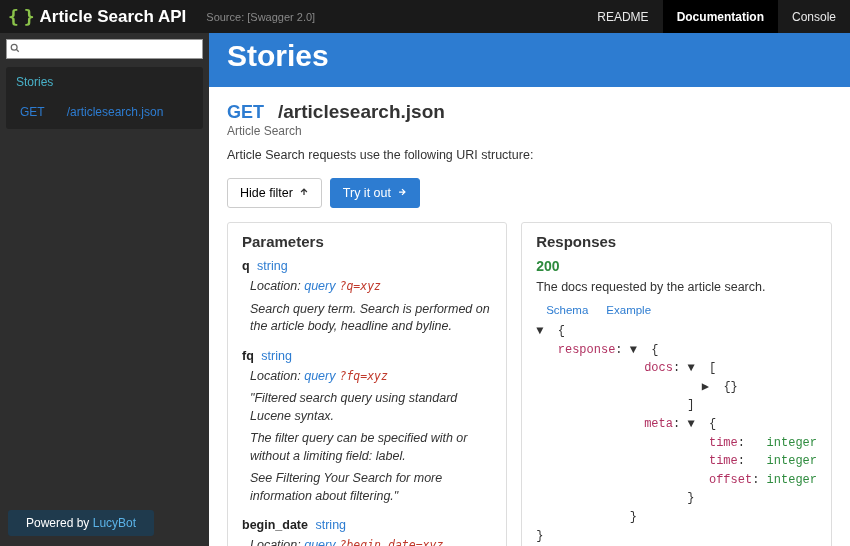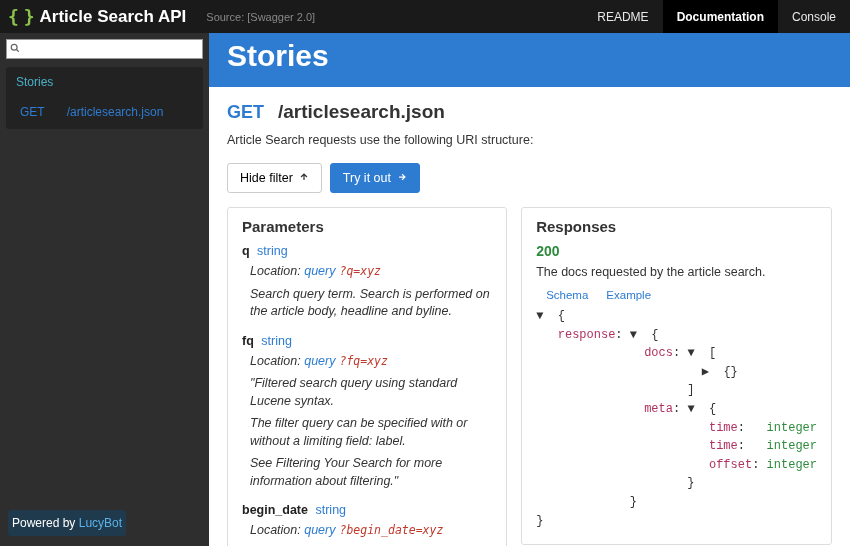--- a/index.html
+++ b/index.html
@@ -20,21 +20,21 @@
 .sidebar { width: 209px; background: #2e2e2e; display: flex; flex-direction: column; position: relative; }
 .search-wrap { padding: 6px; }
 .search-inp { width: 100%; height: 20px; background: #fff; border: 1px solid #999; font-size: 11px; padding: 0 0 0 18px; }
 .search-wrap { position: relative; }
 .search-ico { position: absolute; left: 10px; top: 50%; transform: translateY(-50%); color: #666; font-size: 10px; pointer-events: none; }
 .nav-group { margin: 2px 6px 0 6px; }
 .nav-head { background: #222; color: #48b0c7; padding: 8px 10px; font-size: 12px; border-radius: 3px 3px 0 0; cursor: pointer; }
 .nav-item { background: #222; padding: 8px 10px 10px 14px; border-radius: 0 0 3px 3px; display: flex; gap: 22px; cursor: pointer; }
 .nav-method { color: #2d7cd1; font-size: 12px; }
 .nav-path { color: #2d7cd1; font-size: 12px; }
-.powered { position: absolute; bottom: 10px; left: 8px; background: #1f3a4d; color: #fff; font-size: 12px; padding: 6px 4px; border-radius: 3px; cursor: pointer; }
+.powered { position: absolute; bottom: 10px; left: 8px; background: #1f3a4d; color: #fff; font-size: 12px; padding: 6px 18px; border-radius: 3px; cursor: pointer; }
 .powered .lb { color: #5bb3e8; }
 
 
 .main { flex: 1; overflow: auto; }
 .hero { background: #2d7cd1; color: #fff; padding: 6px 18px 14px 18px; }
 .hero-title { font-size: 30px; font-weight: 700; }
 .content { padding: 14px 18px; }
 .ep-line { display: flex; align-items: baseline; gap: 14px; }
 .ep-method { color: #2d7cd1; font-size: 18px; font-weight: 700; }
 .ep-path { color: #333; font-size: 19px; font-weight: 700; }
@@ -110,20 +110,21 @@
   <div class="main">
     <div class="hero">
       <div class="hero-title">Stories</div>
     </div>
 
     <div class="content">
       <div class="ep-line">
         <span class="ep-method">GET</span>
         <span class="ep-path">/articlesearch.json</span>
       </div>
+      <div class="ep-sub">Article Search</div>
       <div class="ep-desc">Article Search requests use the following URI structure:</div>
 
       <div class="btnrow">
         <button class="btn">
           <span>Hide filter</span>
           <span>
             <svg width="10" height="10" viewBox="0 0 24 24" fill="none" stroke="#333" stroke-width="3">
                 <path d="M12 19V5M5 12l7-7 7 7"></path>
               </svg>
           </span>

